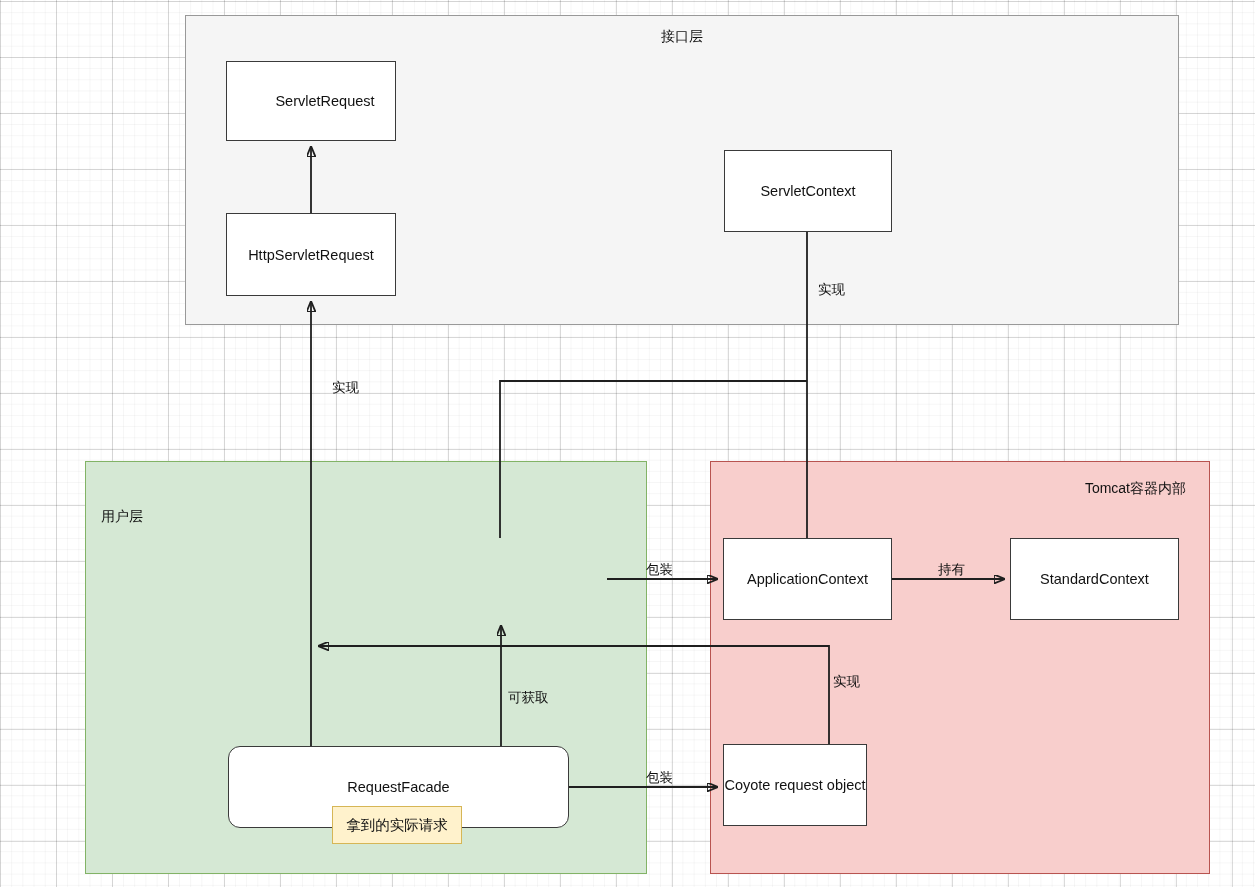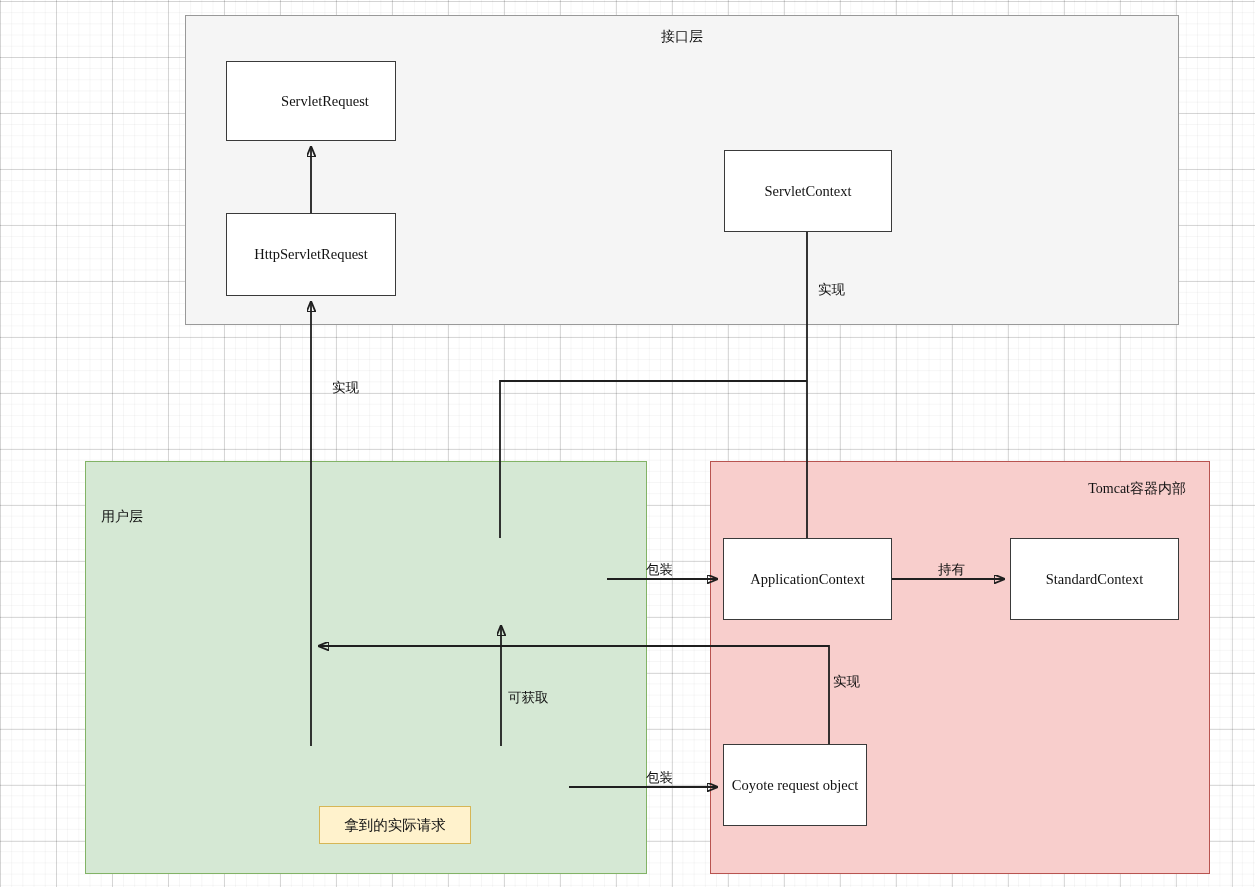--- a/index.html
+++ b/index.html
@@ -14,21 +14,21 @@
     height: 887px;
     overflow: hidden;
     background-color: #ffffff;
     background-image:
       linear-gradient(to right, rgba(0,0,0,0.035) 1px, transparent 1px),
       linear-gradient(to bottom, rgba(0,0,0,0.035) 1px, transparent 1px),
       linear-gradient(to right, rgba(0,0,0,0.14) 1px, transparent 1px),
       linear-gradient(to bottom, rgba(0,0,0,0.14) 1px, transparent 1px);
     background-size: 11.2px 11.2px, 11.2px 11.2px, 56px 56px, 56px 56px;
     background-position: 0px 1px, 0px 1px, 0px 1px, 0px 1px;
-    font-family: Liberation Serif, serif;
+    font-family: Liberation Sans, sans-serif;
   }
   .region {
     position: absolute;
     box-sizing: border-box;
     border: 1px solid #999999;
   }
   .region-label {
     position: absolute;
     font-size: 14px;
     color: #111111;
@@ -141,22 +141,25 @@
 
 
   <div class="node" style="left:723px; top:538px; width:169px; height:82px;">
     <span>ApplicationContext</span>
   </div>
 
   <div class="node" style="left:1010px; top:538px; width:169px; height:82px;">
     <span>StandardContext</span>
   </div>
 
+  <div class="node rounded" style="left:228px; top:746px; width:341px; height:82px;">
+    <span>RequestFacade</span>
+  </div>
 
   <div class="node" style="left:723px; top:744px; width:144px; height:82px;">
     <span>Coyote request object</span>
   </div>
 
-  <div class="note" style="left:319px; top:806px; width:152px; height:38px;">
+  <div class="note" style="left:332px; top:806px; width:130px; height:38px;">
     <span>拿到的实际请求</span>
   </div>
 
 </div>
 
 </body></html>

